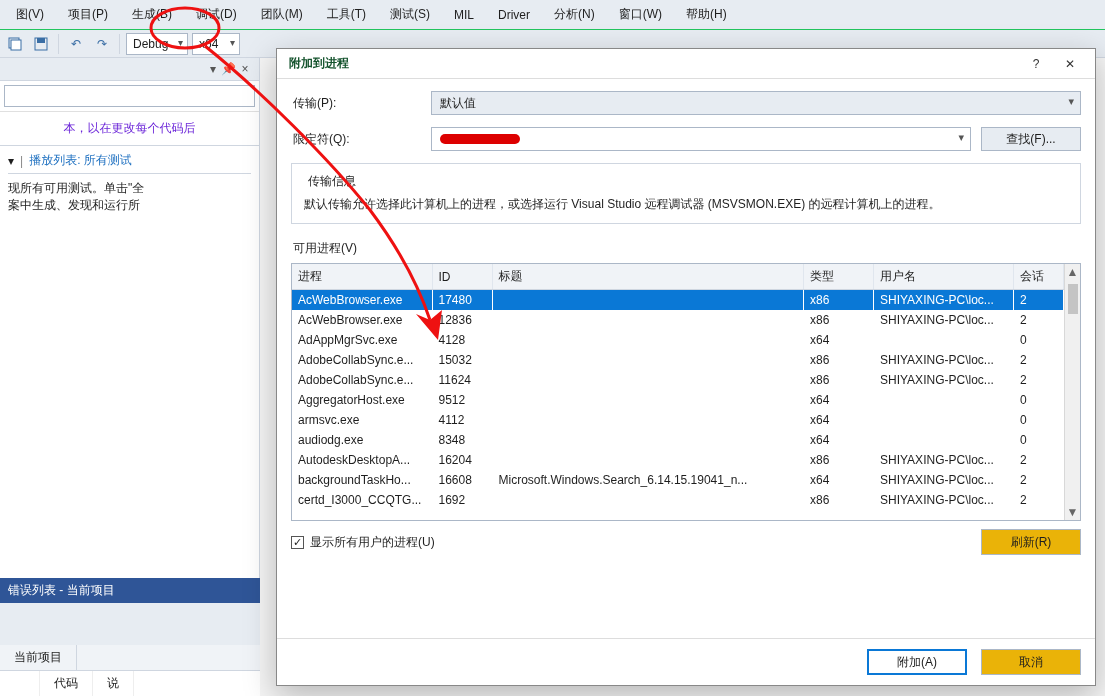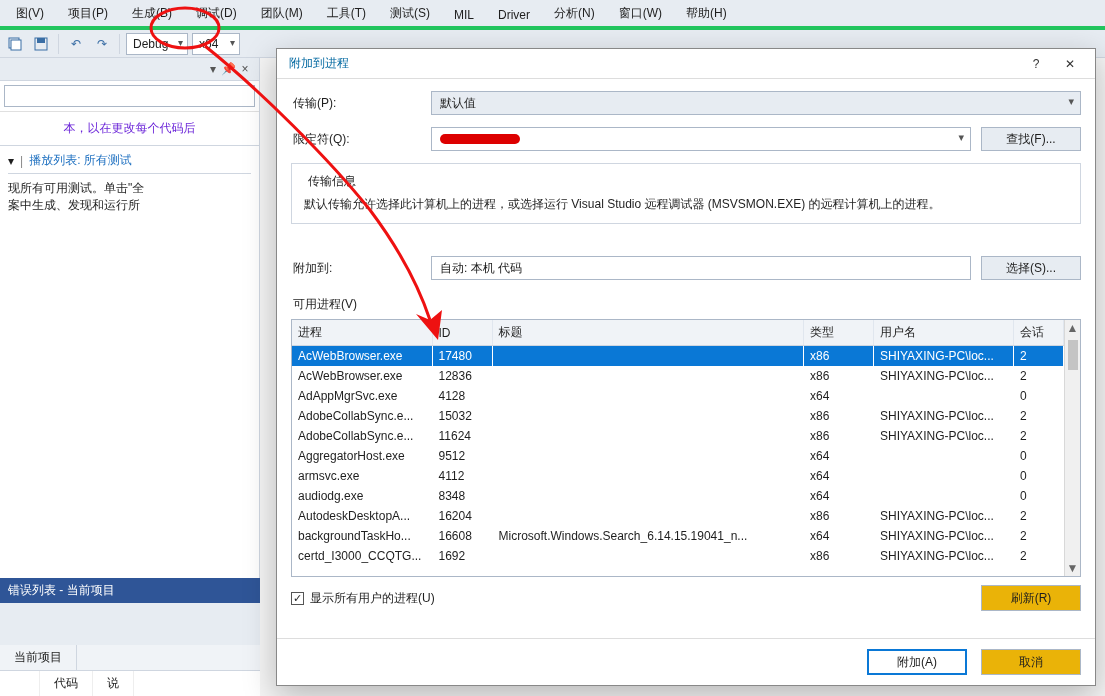--- a/index.html
+++ b/index.html
@@ -12,23 +12,23 @@
     width: 1105px;
     height: 696px;
     overflow: hidden;
     position: relative;
   }
   
   .menubar {
     height: 30px;
     background: #e7ecf2;
     display: flex;
-    align-items: flex-end;
+    align-items: center;
     padding: 0 4px;
-    border-bottom: 4px solid #22c55e;
+    border-bottom: 1px solid #22c55e;
   }
   .menubar .item {
     padding: 4px 12px;
     cursor: default;
   }
   .debug-circled {
     position: relative;
   }
   
   .toolbar {
@@ -96,21 +96,21 @@
     width:820px; height:638px;
     background:#fff;
     border:1px solid #888;
     box-shadow:0 10px 30px rgba(0,0,0,.25);
     display:flex; flex-direction:column;
   }
   .dlg-title{
     background:#fff; height:30px; display:flex; align-items:center;
     padding:0 8px 0 12px; border-bottom:1px solid #ddd;
   }
-  .dlg-title .t{ flex:1; color:#0369a1;}
+  .dlg-title .t{ flex:1; color:#14532d;font-weight:bold;}
   .dlg-title .btn{ width:34px; height:22px; display:flex; align-items:center; justify-content:center; color:#333;}
   .dlg-body{ flex:1; padding:12px 14px 10px 14px; overflow:hidden; display:flex; flex-direction:column;}
   .form-row{ display:flex; align-items:center; margin-bottom:12px;}
   .form-row .lbl{ width:140px; padding-left:2px;}
   .form-row .ctrl{ flex:1;}
   .form-row .dd{
     width:100%; height:24px; background:#e7ecf2; border:1px solid #abb7c7;
     display:flex; align-items:center; padding:0 22px 0 8px; position:relative;
   }
   .form-row .dd::after{ content:"▾"; position:absolute; right:6px; top:3px; color:#555; font-size:11px;}
@@ -276,25 +276,20 @@
         </div>
       </div>
       <div class="btn2">查找(F)...</div>
     </div>
 
     <div class="group">
       <div class="group-title">传输信息</div>
       <div>默认传输允许选择此计算机上的进程，或选择运行 Visual Studio 远程调试器 (MSVSMON.EXE) 的远程计算机上的进程。</div>
     </div>
 
-    <div class="form-row attach-row" style="margin:18px 0 14px 0">
-      <div class="lbl">附加到:</div>
-      <div class="ro">自动: 本机 代码</div>
-      <div class="btn2">选择(S)...</div>
-    </div>
 
     <div class="sect-label">可用进程(V)</div>
     <div class="grid-wrap">
       <div class="grid">
         <table>
           <colgroup>
             <col style="width:140px">
               <col style="width:60px">
               <col>
               <col style="width:70px">

